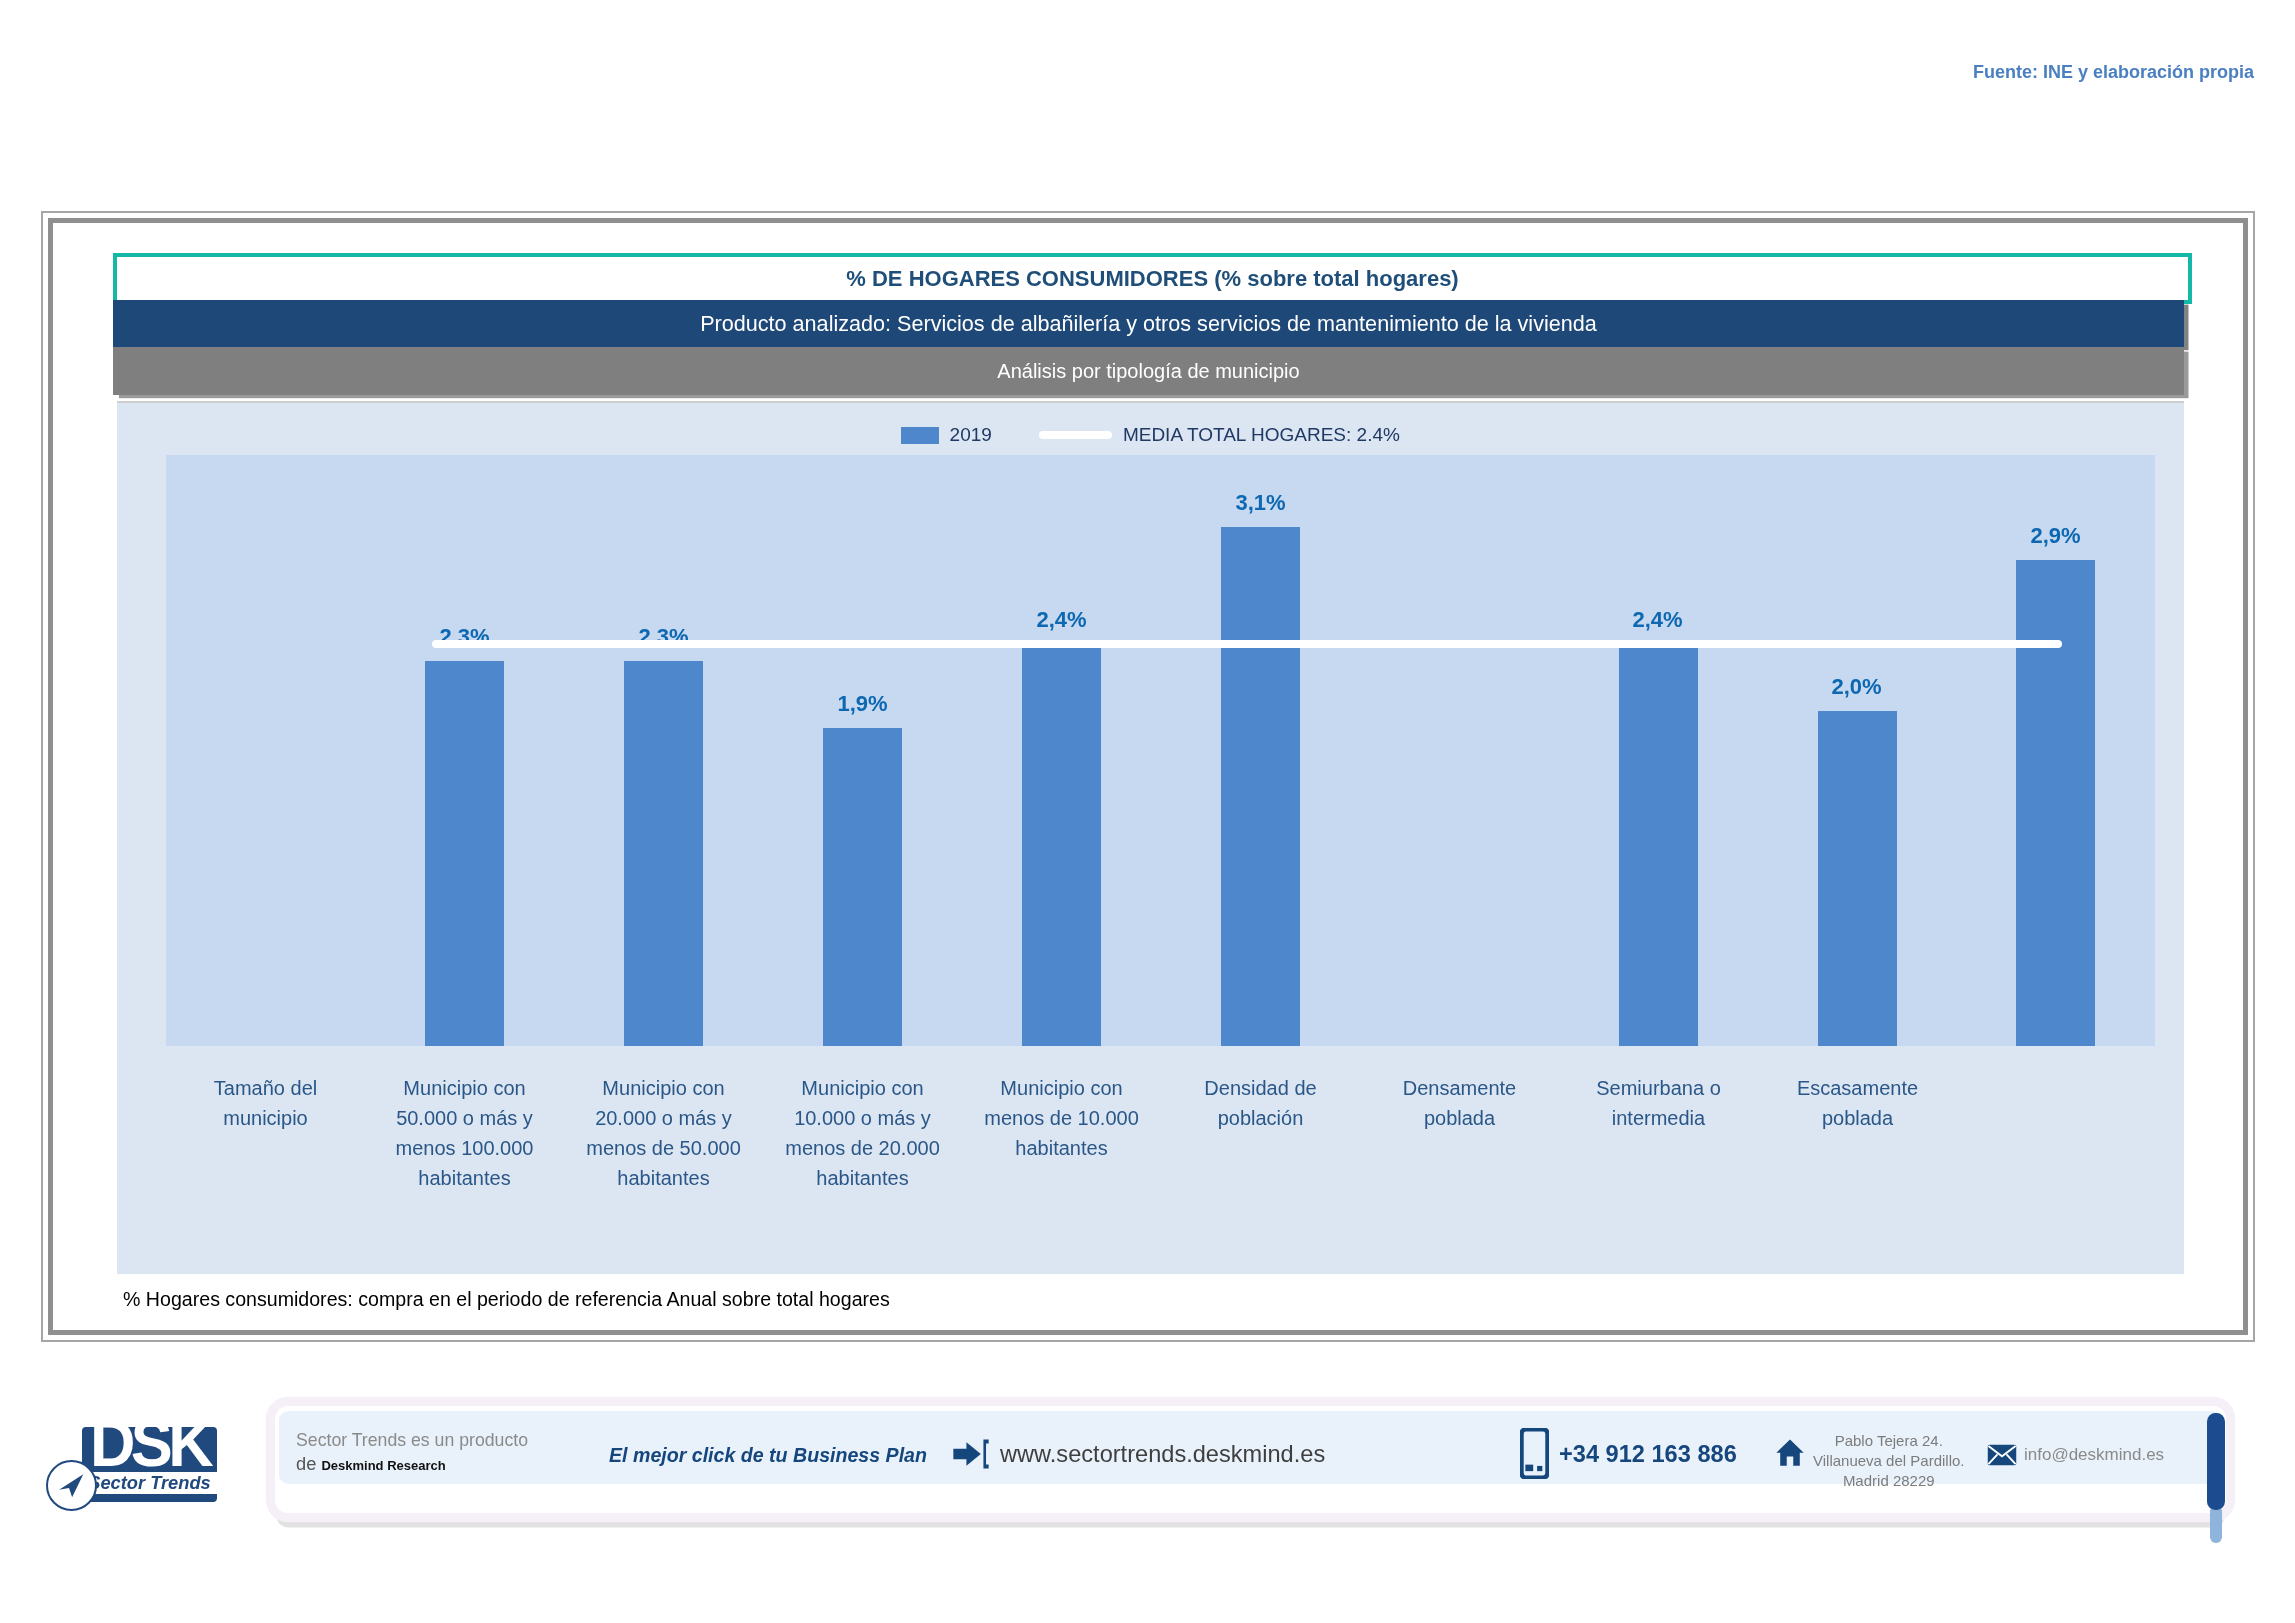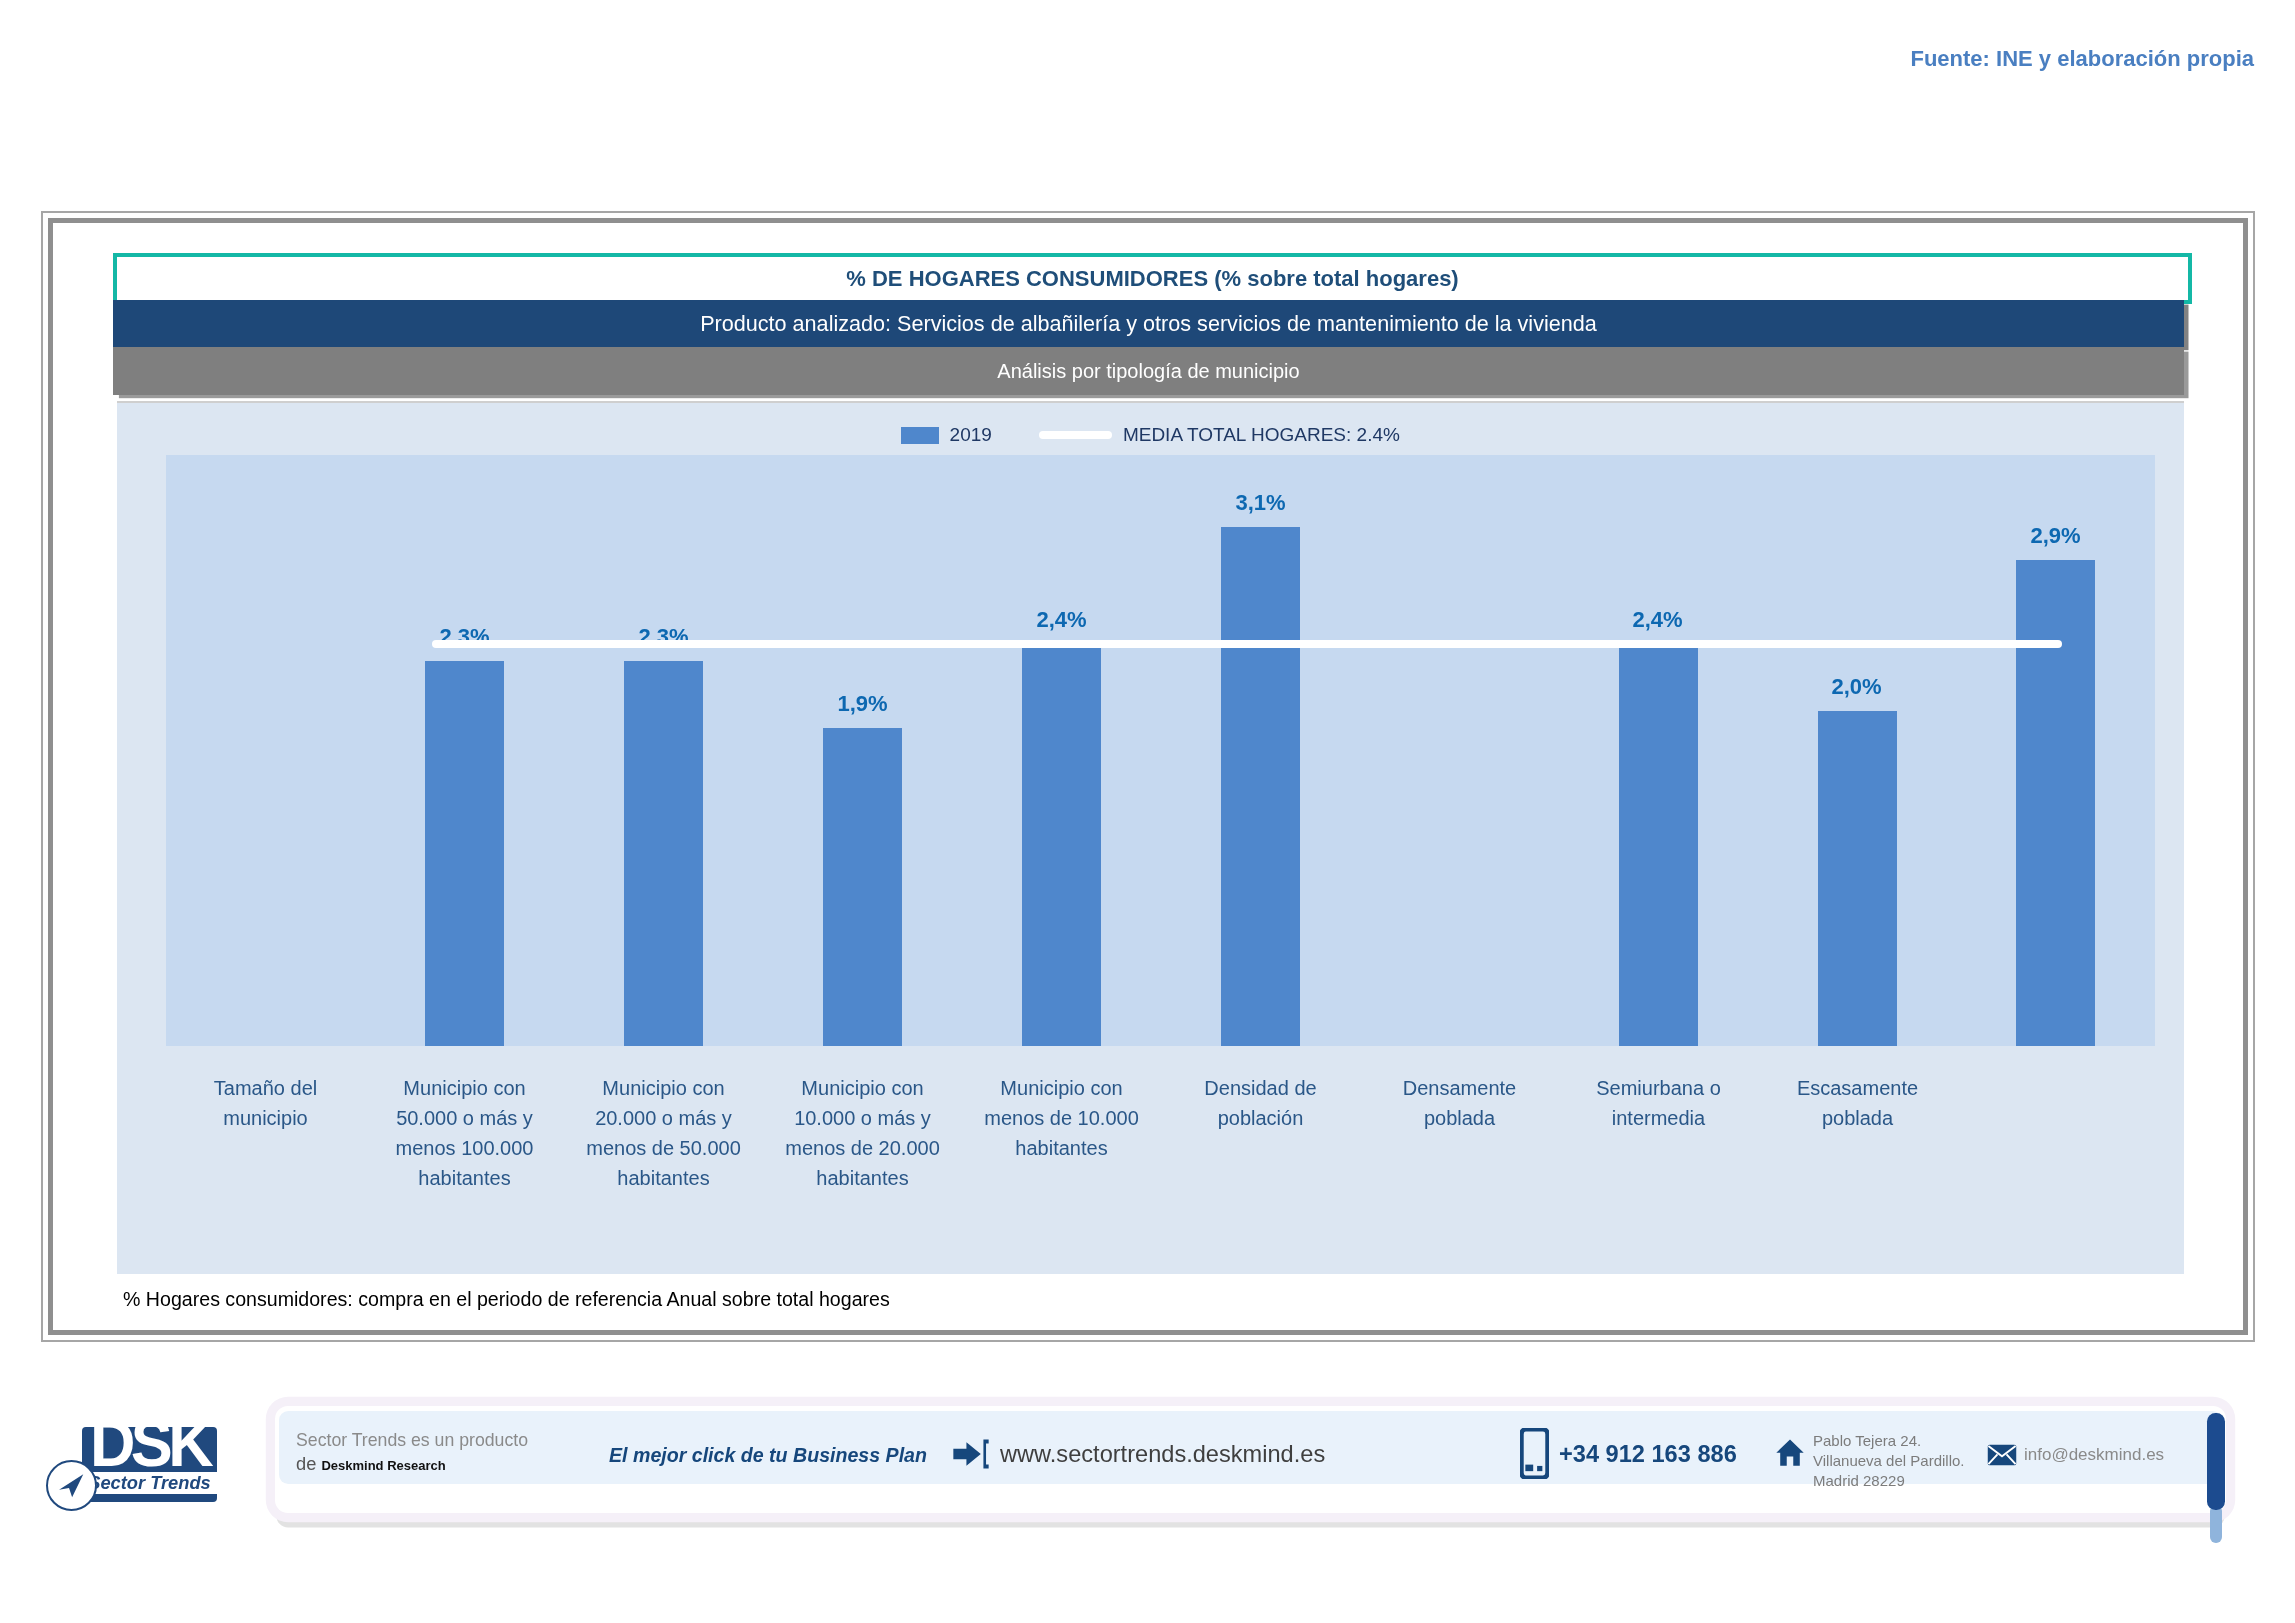--- a/index.html
+++ b/index.html
@@ -1,21 +1,21 @@
 <!DOCTYPE html>
 <html style="font-size:10.5px"><head>
 <meta charset="utf-8">
 <style>
   html,body{margin:0;padding:0;background:#ffffff;}
   .page{position:relative;width:2295px;height:1623px;background:#ffffff;overflow:hidden;
         font-family:"Liberation Sans", sans-serif;}
   .abs{position:absolute;}
 
   
-  .fuente{top:46px;right:41px;font-size:22px;font-weight:bold;color:#4a7fc1;}
+  .fuente{top:62px;right:41px;font-size:18px;font-weight:bold;color:#4a7fc1;}
 
   
   .frame{left:41px;top:211px;width:2210px;height:1127px;border:2.6px solid #a6a6a6;background:#ffffff;}
   .frame-inner{position:absolute;left:4.6px;top:4.6px;right:4.6px;bottom:4.6px;border:5.9px solid #8f8f8f;background:#ffffff;}
 
   
   .title-row1{left:113px;top:253px;width:2071px;height:43px;background:#ffffff;border:4px solid #14b8a6;
               display:flex;align-items:center;justify-content:center;font-size:22px;font-weight:bold;color:#1f4e79;}
   .title-row2{left:113px;top:300px;width:2071px;height:47px;background:#1e4878;box-shadow:5.2px 3.9px 0 -0.7px #828282;
               display:flex;align-items:center;justify-content:center;font-size:21.6px;color:#ffffff;}
@@ -54,21 +54,21 @@
 
   .f-prod1{left:296px;top:1430px;font-size:17.7px;color:#8a8a8a;z-index:4;}
   .f-prod2{left:296px;top:1453px;font-size:18.3px;color:#555555;z-index:4;}
   .f-prod2 b{font-size:13px;color:#111111;}
   .f-tagline{left:609px;top:1444px;font-size:19.6px;font-weight:bold;font-style:italic;color:#16477c;z-index:4;}
   .f-arrow{left:952px;top:1437px;z-index:4;}
   .f-www{left:1000px;top:1441px;font-size:23.6px;color:#3f3f3f;z-index:4;}
   .f-phone-icon{left:1520px;top:1428px;z-index:4;}
   .f-phone{left:1559px;top:1441px;font-size:23.6px;font-weight:bold;color:#16477c;z-index:4;}
   .f-home-icon{left:1775px;top:1437px;z-index:4;}
-  .f-address{left:1813px;top:1431px;font-size:15px;line-height:20px;color:#7c7c7c;z-index:4;}
+  .f-address{left:1813px;top:1431px;font-size:15px;line-height:20px;color:#7c7c7c;z-index:4;text-align:center;}
   .f-mail-icon{left:1987px;top:1444px;z-index:4;}
   .f-email{left:2024px;top:1445px;font-size:17px;color:#8a8a8a;z-index:4;}
 </style>
 </head>
 <body>
 
 <div class="page">
 
   <div class="abs fuente">Fuente: INE y elaboración propia</div>
 

